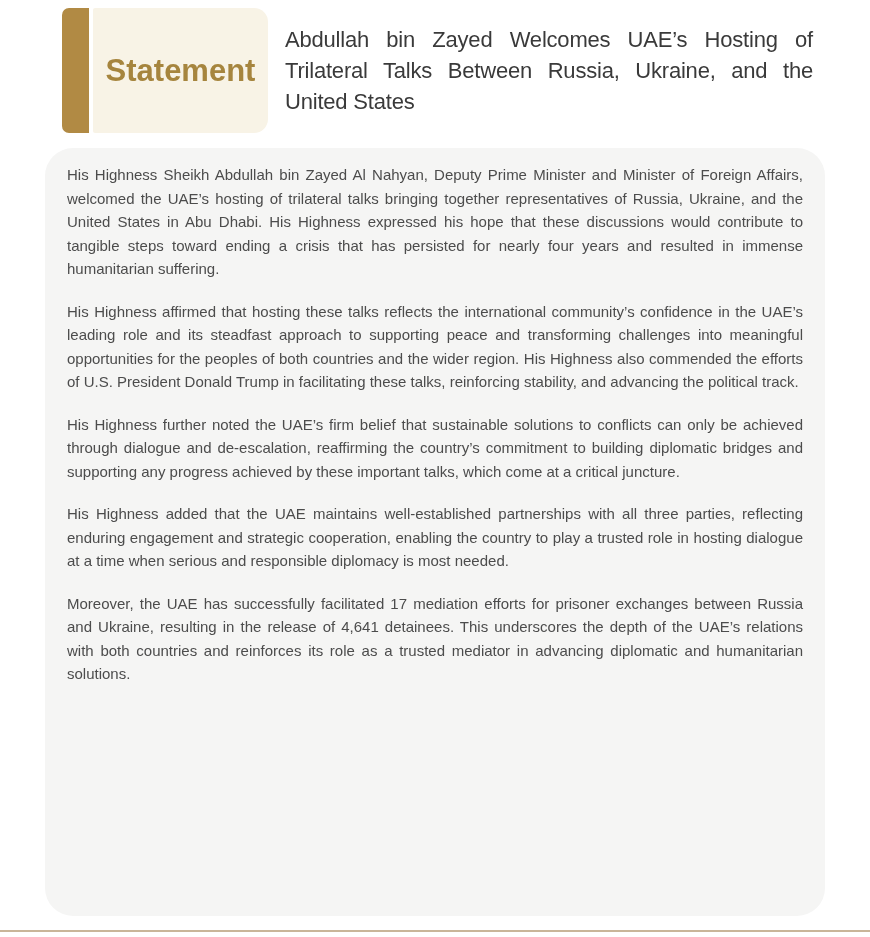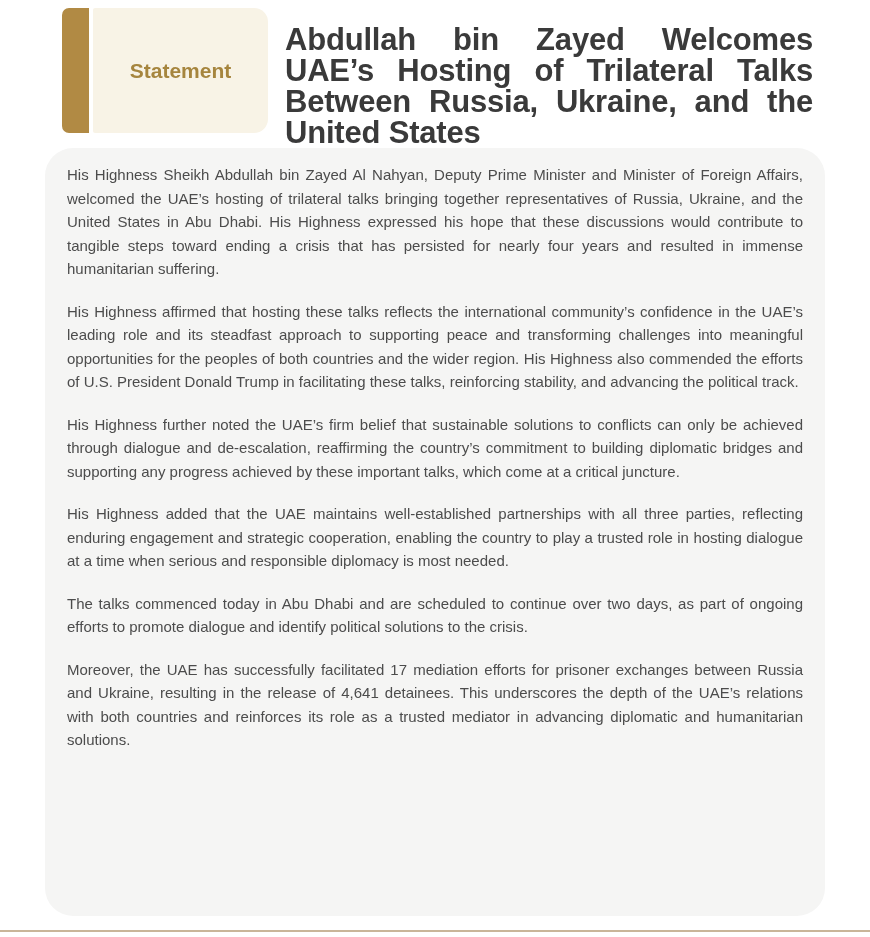--- a/index.html
+++ b/index.html
@@ -50,32 +50,32 @@
     flex: 1 1 auto;
     background: var(--cream);
     border-radius: 2px 14px 14px 2px;
     display: flex;
     align-items: center;
     justify-content: center;
   }
   .badge-label {
     color: var(--badge_text);
     font-weight: bold;
-    font-size: 21px;
+    font-size: 31px;
     letter-spacing: 0px;
   }
   
   .title {
     position: absolute;
     left: 285px;
     top: 24px;
     width: 528px;
-    font-size: 31px;
+    font-size: 22px;
     line-height: 31px;
-    font-weight: bold;
+    font-weight: normal;
     color: var(--title_text);
     text-align: justify;
     text-justify: inter-word;
     letter-spacing: -0.2px;
   }
   
   .card {
     position: absolute;
     left: 45px;
     top: 148px;
@@ -117,19 +117,18 @@
     </div>
   </div>
 
   <h1 class="title">Abdullah bin Zayed Welcomes UAE’s Hosting of Trilateral Talks Between Russia, Ukraine, and the United States</h1>
 
   <div class="card">
     <p>His Highness Sheikh Abdullah bin Zayed Al Nahyan, Deputy Prime Minister and Minister of Foreign Affairs, welcomed the UAE’s hosting of trilateral talks bringing together representatives of Russia, Ukraine, and the United States in Abu Dhabi. His Highness expressed his hope that these discussions would contribute to tangible steps toward ending a crisis that has persisted for nearly four years and resulted in immense humanitarian suffering.</p>
     <p>His Highness affirmed that hosting these talks reflects the international community’s confidence in the UAE’s leading role and its steadfast approach to supporting peace and transforming challenges into meaningful opportunities for the peoples of both countries and the wider region. His Highness also commended the efforts of U.S. President Donald Trump in facilitating these talks, reinforcing stability, and advancing the political track.</p>
     <p>His Highness further noted the UAE’s firm belief that sustainable solutions to conflicts can only be achieved through dialogue and de-escalation, reaffirming the country’s commitment to building diplomatic bridges and supporting any progress achieved by these important talks, which come at a critical juncture.</p>
     <p>His Highness added that the UAE maintains well-established partnerships with all three parties, reflecting enduring engagement and strategic cooperation, enabling the country to play a trusted role in hosting dialogue at a time when serious and responsible diplomacy is most needed.</p>
-    <p>The talks commenced today in Abu Dhabi and are scheduled to continue over two days, as part of ongoing efforts to promote dialogue and identify political solutions to the crisis.</p>
     <p>Moreover, the UAE has successfully facilitated 17 mediation efforts for prisoner exchanges between Russia and Ukraine, resulting in the release of 4,641 detainees. This underscores the depth of the UAE’s relations with both countries and reinforces its role as a trusted mediator in advancing diplomatic and humanitarian solutions.</p>
   </div>
 
   <div class="bottom-rule"></div>
 
 </div>
 
 </body></html>

